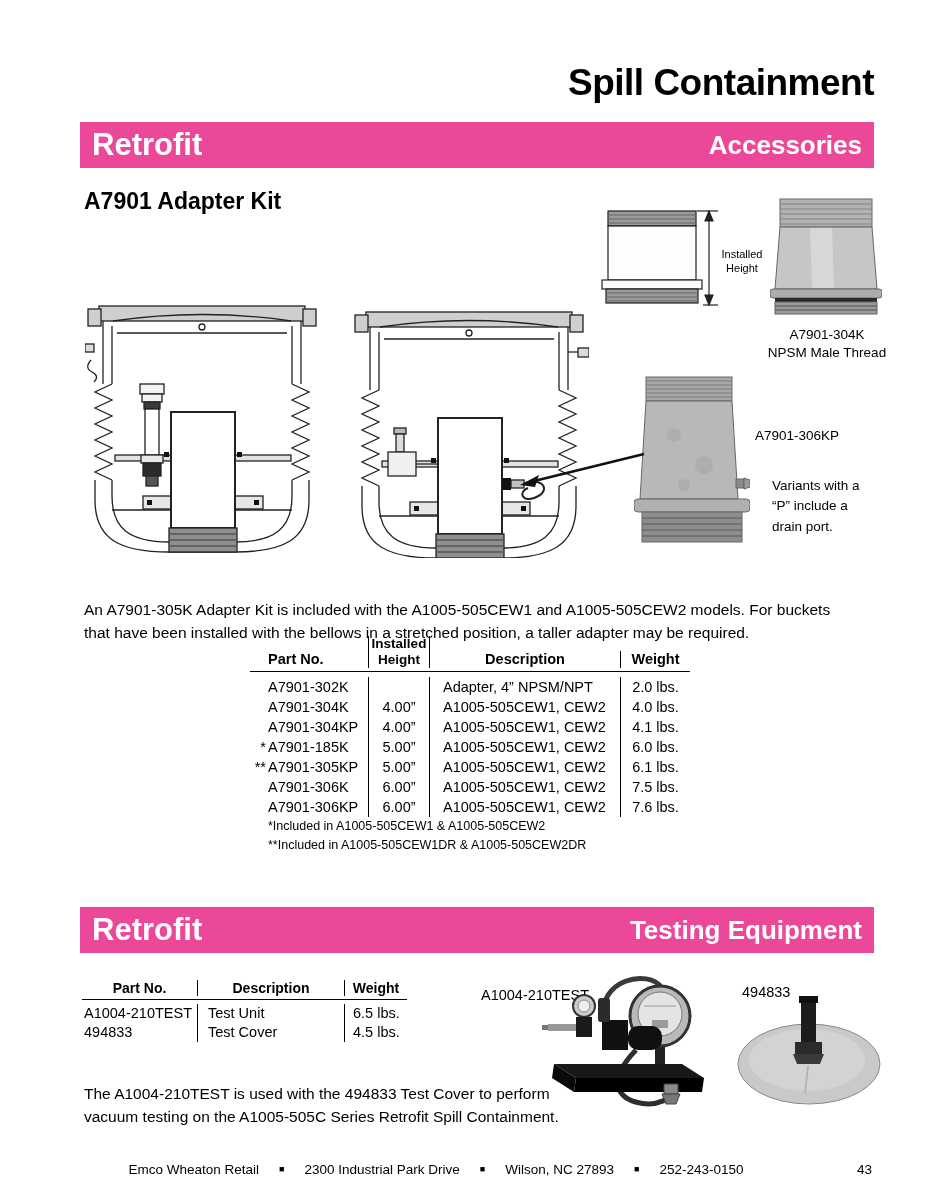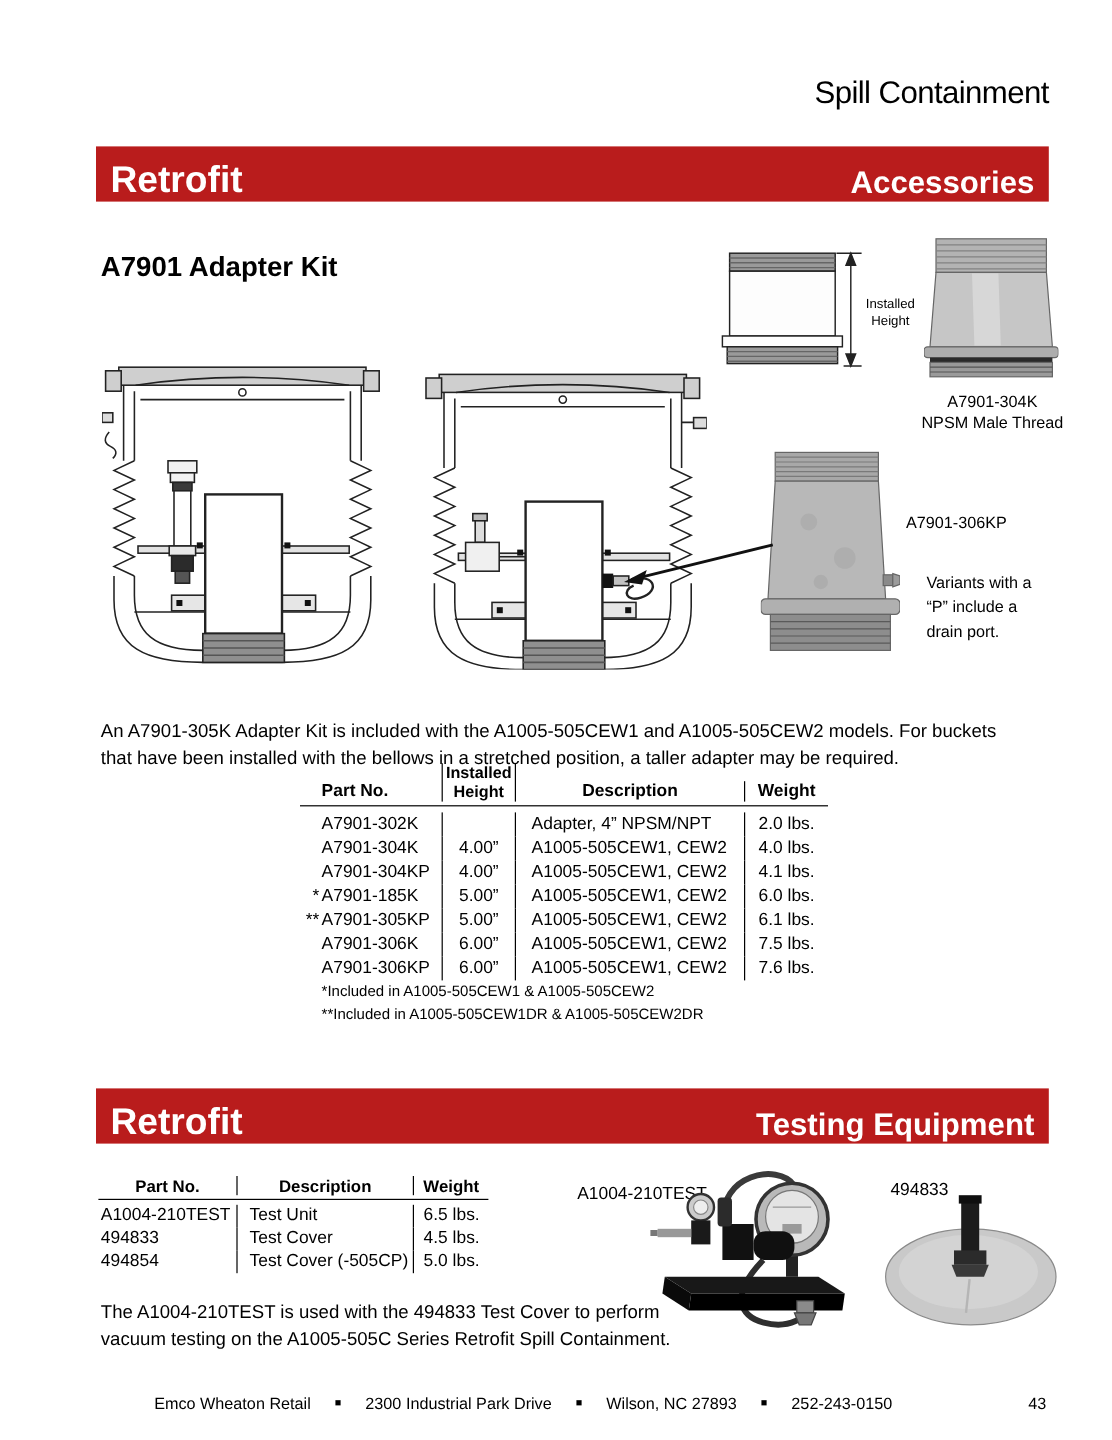--- a/index.html
+++ b/index.html
@@ -1,29 +1,29 @@
 <!DOCTYPE html>
 <html><head>
 <meta charset="utf-8">
 <style>
   html,body{margin:0;padding:0;background:#fff;}
   .page{position:relative;width:927px;height:1200px;background:#fff;overflow:hidden;
         font-family:"Liberation Sans", sans-serif;color:#000;}
   .abs{position:absolute;}
 
-  .title{top:62px;right:53px;font-size:26px;font-weight:400;letter-spacing:-.5px;}
-
-  .banner{left:80px;width:794px;height:46px;background:#b91c1c;color:#fff;
-          display:flex;align-items:flex-end;justify-content:space-between;
+  .title{top:62px;right:53px;font-size:37px;font-weight:700;letter-spacing:-.5px;}
+
+  .banner{left:80px;width:794px;height:46px;background:#ec4899;color:#fff;
+          display:flex;align-items:center;justify-content:space-between;
           padding:0 12px;box-sizing:border-box;}
   .banner .bl{font-size:31px;font-weight:700;}
   .banner .br{font-size:26px;font-weight:700;}
   .banner1{top:122px;} .banner2{top:907px;}
 
-  .h1{left:84px;top:188px;font-size:23px;font-weight:700;margin-top:21px;}
+  .h1{left:84px;top:188px;font-size:23px;font-weight:700;}
 
   .caption{font-size:13.5px;text-align:center;line-height:1.35;}
   .smalllbl{font-size:11px;text-align:center;line-height:1.3;}
   .notes{font-size:13.5px;line-height:1.5;}
   .body-par{font-size:15.5px;line-height:1.5;}
 
   
   .t1{left:250px;top:636px;width:440px;font-size:14.5px;}
   .t1 .hdr,.t1 .row{display:grid;grid-template-columns:118px 62px 190px 70px;}
   .t1 .hdr{align-items:end;border-bottom:1.6px solid #000;padding-bottom:3px;font-weight:700;font-size:13.5px;}
@@ -296,25 +296,20 @@
     <div class="row">
       <div class="cp">A1004-210TEST</div>
       <div class="cd">Test Unit</div>
       <div class="cw">6.5 lbs.</div>
     </div>
     <div class="row">
       <div class="cp">494833</div>
       <div class="cd">Test Cover</div>
       <div class="cw">4.5 lbs.</div>
     </div>
-    <div class="row">
-      <div class="cp">494854</div>
-      <div class="cd">Test Cover (-505CP)</div>
-      <div class="cw">5.0 lbs.</div>
-    </div>
   </div>
 
   <div class="abs" style="left:481px;top:987px;font-size:14.5px;">A1004-210TEST</div>
   <svg class="abs" style="left:540px;top:968px;" width="176" height="144" viewBox="0 0 176 144">
     <path d="M64,50 C58,12 108,0 122,20" stroke="#3a3a3a" stroke-width="5" fill="none"></path>
     <path d="M96,82 C36,144 146,148 130,116" stroke="#2e2e2e" stroke-width="5" fill="none"></path>
     <polygon points="14,96 142,96 164,110 36,110" fill="#181818"></polygon>
     <polygon points="36,110 164,110 162,124 34,124" fill="#000"></polygon>
     <polygon points="14,96 36,110 34,124 12,110" fill="#0a0a0a"></polygon>
     <rect x="115" y="76" width="10" height="20" fill="#222"></rect>

